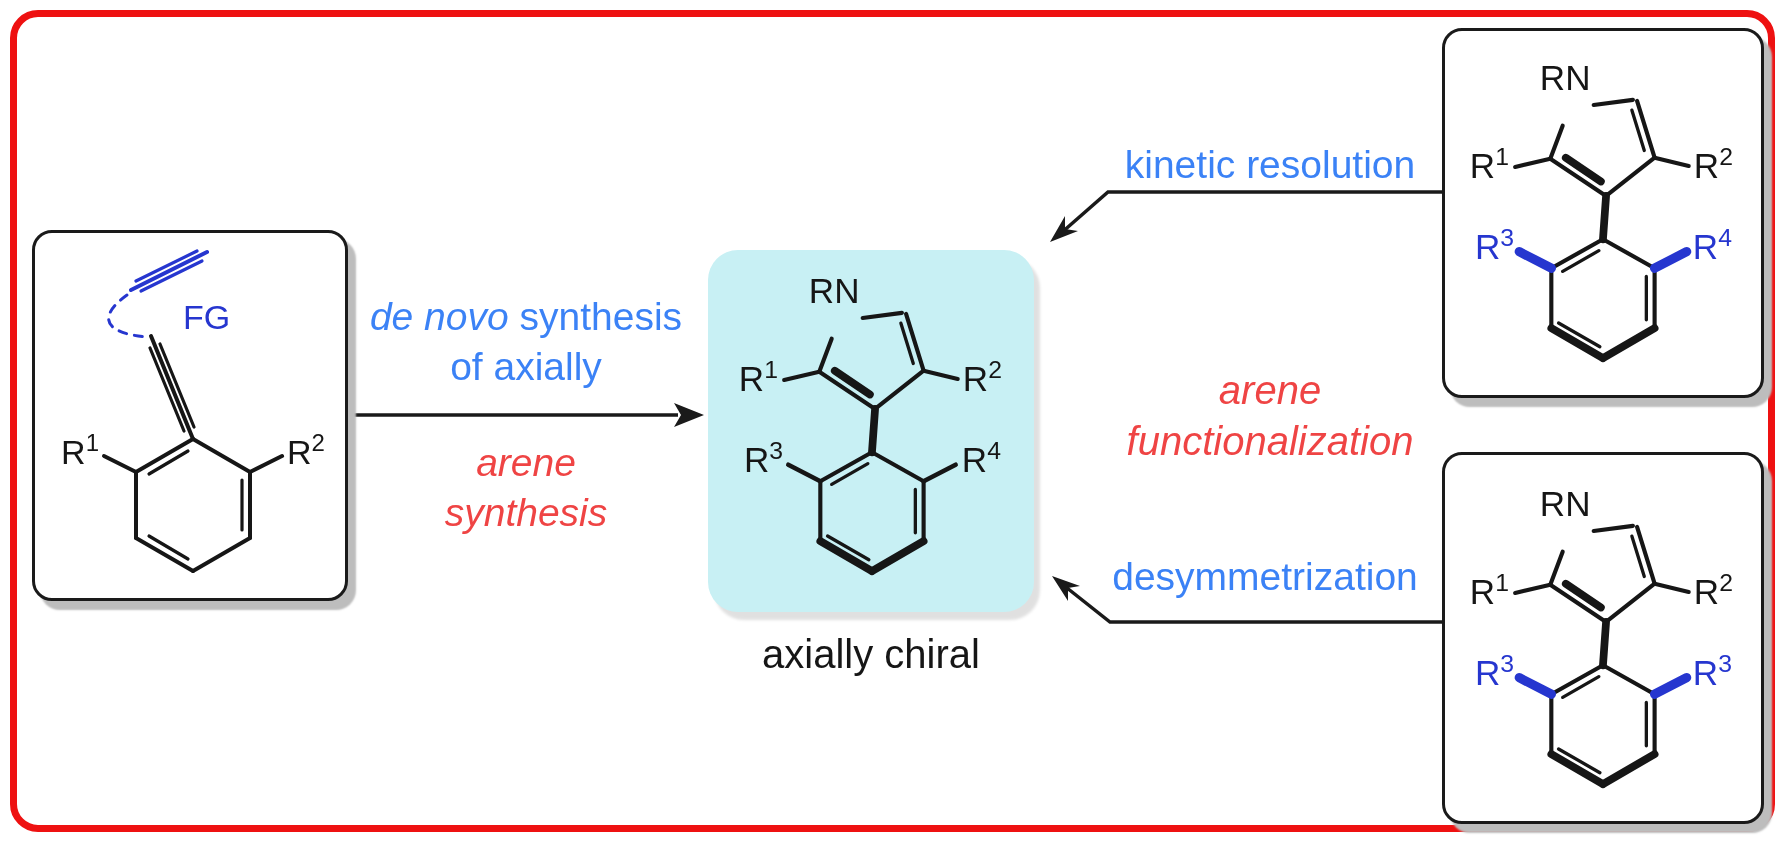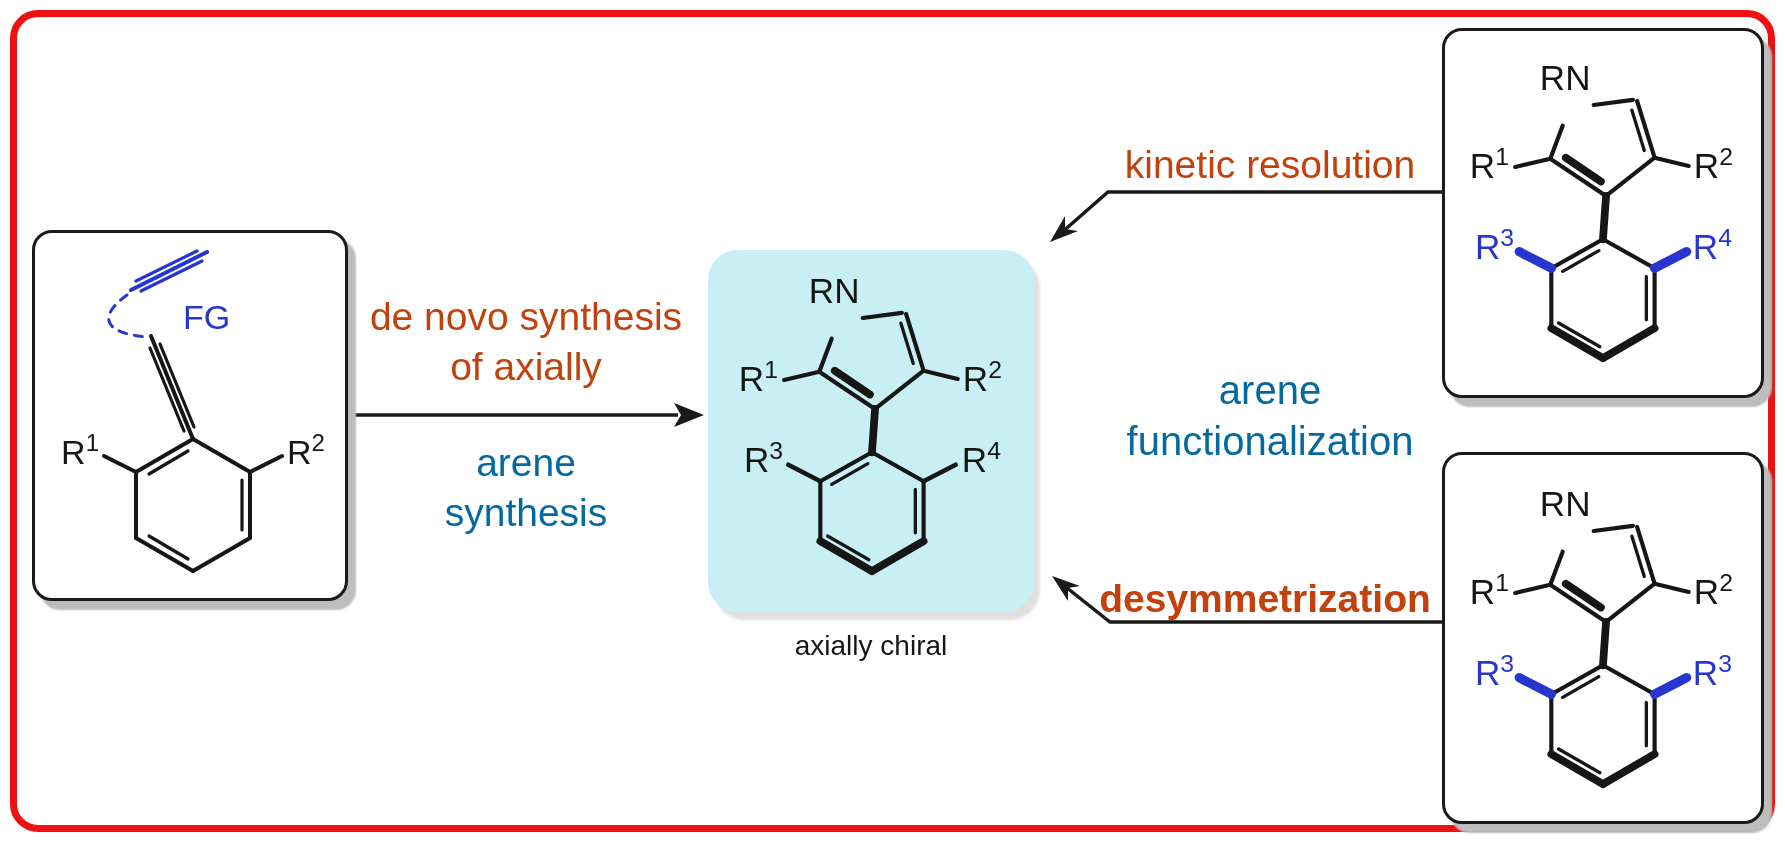--- a/index.html
+++ b/index.html
@@ -12,24 +12,24 @@
     border:7px solid #ee1111;border-radius:28px;pointer-events:none;
   }
   .panel{
     position:absolute;background:#ffffff;border:3px solid #1a1a1a;border-radius:20px;
     box-shadow:8px 9px 2px #bdbdbd;
   }
   .highlight{
     position:absolute;background:#c8f0f4;border-radius:30px;
     box-shadow:6px 8px 3px rgba(0,0,0,0.12);
   }
-  .flow-label{position:absolute;text-align:center;font-size:39px;line-height:1.28;color:#c2410c;}
-  .flow-label .it{margin-top:40px;}
-  .red-italic{color:#0369a1;}
-  .caption{position:absolute;text-align:center;font-size:28px;line-height:1.3;color:#161616;}
+  .flow-label{position:absolute;text-align:center;font-size:39px;line-height:1.28;color:#3b82f6;}
+  .flow-label .it{font-style:italic;margin-top:40px;}
+  .red-italic{color:#ef4444;font-style:italic;}
+  .caption{position:absolute;text-align:center;font-size:40px;line-height:1.3;color:#161616;}
   
   .mol{position:absolute;}
   .mol path{stroke:#161616;stroke-width:4;fill:none;stroke-linecap:round;}
   .mol path.dbl{stroke-width:3.2;}
   .mol path.bold{stroke-width:7.5;}
   .mol path.t{stroke-width:3.2;}
   .mol path.blue{stroke:#2636cf;}
   .mol path.dash{stroke:#2636cf;stroke-width:3;stroke-dasharray:8 8;}
   .mol path.subst{stroke-width:4.5;}
   .mol.accent path.subst{stroke:#2636cf;stroke-width:9;}
@@ -143,21 +143,21 @@
   </div>
   <div class="caption" style="left:666px;top:628px;width:410px;">
     <div>axially chiral</div>
   </div>
 
   <div class="flow-label" style="left:1060px;top:140px;width:420px;">kinetic resolution</div>
   <div class="flow-label red-italic" style="left:1050px;top:365px;width:440px;font-size:40px;">
     <div>arene</div>
     <div>functionalization</div>
   </div>
-  <div class="flow-label" style="left:1055px;top:574px;width:420px;font-weight:bold;">desymmetrization</div>
+  <div class="flow-label" style="left:1055px;top:552px;width:420px;">desymmetrization</div>
 
   <div class="panel" style="left:1442px;top:28px;width:316px;height:364px;">
     <svg class="mol accent" style="left:4px;top:10px;" width="310" height="346" viewBox="0 0 300 335">
       <g>
         <path d="M140,62 L178,57"></path>
         <path d="M182,58 L199,113"></path>
         <path class="dbl" d="M177,67 L189,106"></path>
         <path d="M199,113 L152,150"></path>
         <path d="M152,150 L98,114"></path>
         <path class="bold" d="M147,136 L113,113"></path>

